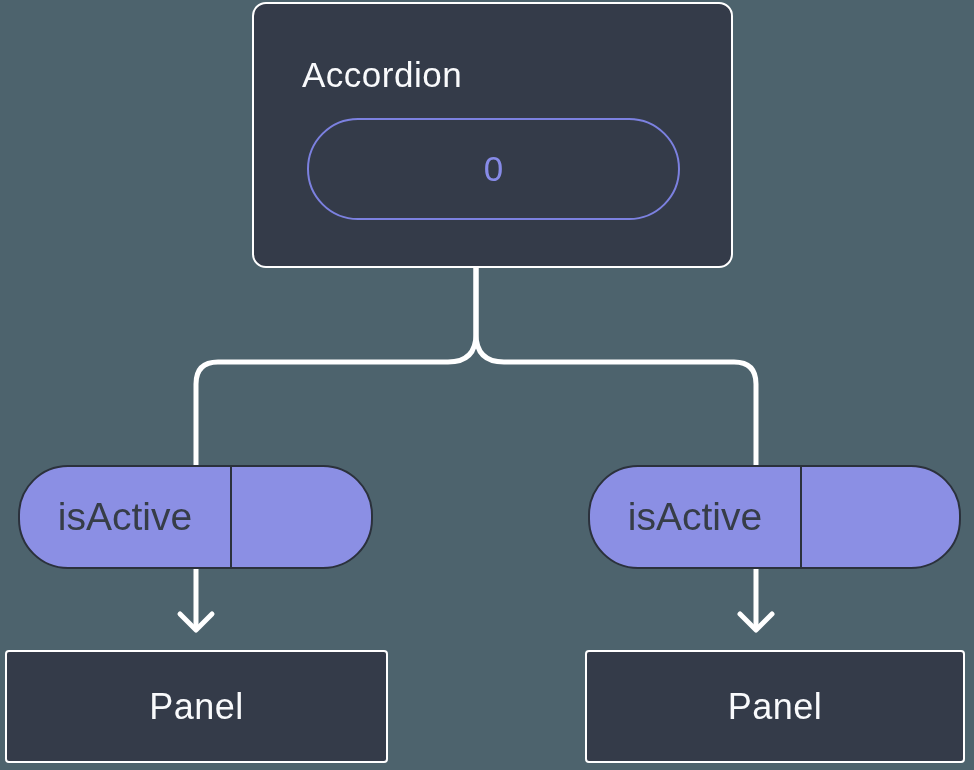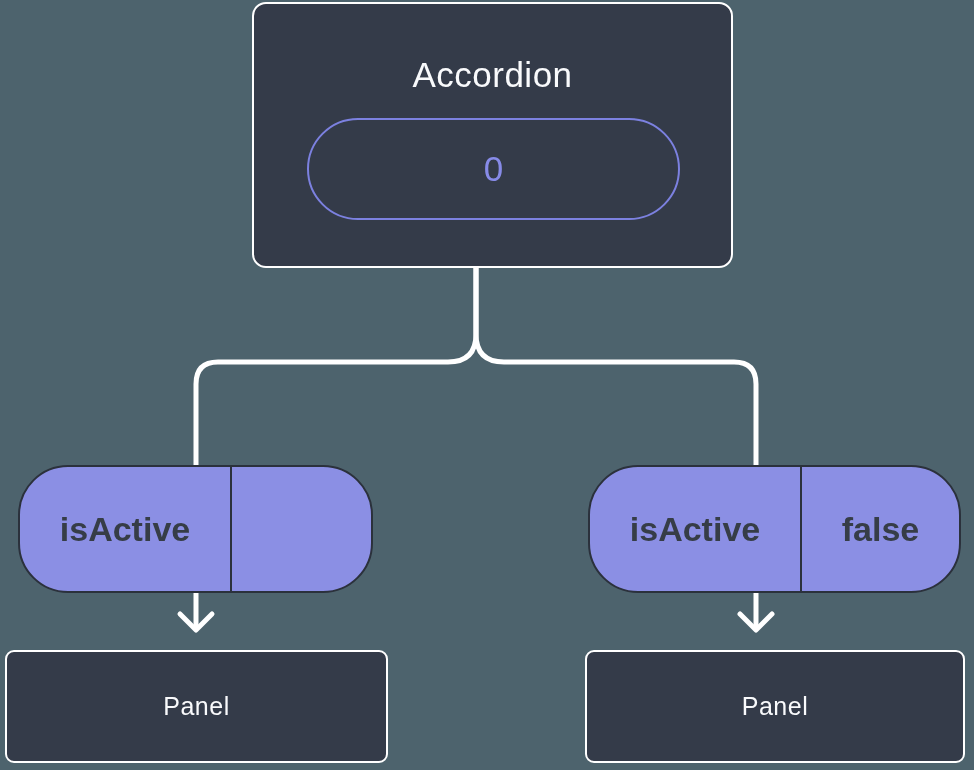--- a/index.html
+++ b/index.html
@@ -47,25 +47,25 @@
     z-index: 2;
     color: var(--color-node-text);
   }
   .root-node {
     left: 252px; top: 2px;
     width: 481px; height: 266px;
   }
   .root-title {
     position: absolute;
     top: 51px; left: 0; right: 0;
-    text-align: center;
     font-size: 35px;
     font-weight: 500;
     letter-spacing: 0.5px;
     color: var(--color-node-text);
+    padding-left: 48px;
   }
   .root-pill {
     position: absolute;
     left: 53px; top: 114px;
     width: 373px; height: 102px;
     border: 2px solid var(--color-accent-purple);
     border-radius: 51px;
     display: flex;
     align-items: stretch;
     color: var(--color-accent-text);
@@ -80,30 +80,29 @@
   }
   .root-pill .pill-val {
     flex: 1;
     display: flex;
     align-items: center;
     justify-content: center;
   }
 
   .state-pill {
     position: absolute;
-    height: 128px;
+    height: 104px;
     background: var(--color-pill-fill);
     border: 2px solid var(--color-pill-border);
     border-radius: 50px;
     display: flex;
     align-items: stretch;
     z-index: 2;
     color: var(--color-pill-text);
-    font-size: 34px;
-    font-weight: bold;
+    font-size: 39px;
   }
   .state-pill .pill-key {
     display: flex;
     align-items: center;
     justify-content: center;
     border-right: 2px solid var(--color-pill-border);
   }
   .state-pill .pill-val {
     flex: 1;
     display: flex;
@@ -112,24 +111,24 @@
   }
   .state-pill-left  { left: 18px;  top: 465px; width: 355px; }
   .state-pill-left  .pill-key { width: 212px; }
   .state-pill-right { left: 588px; top: 465px; width: 373px; }
   .state-pill-right .pill-key { width: 212px; }
 
   .panel-node {
     display: flex;
     align-items: center;
     justify-content: center;
-    font-size: 25px;
+    font-size: 36px;
     font-weight: 500;
     letter-spacing: 0.5px;
-    border-radius: 9px;
+    border-radius: 4px;
   }
   .panel-node-left  { left: 5px;   top: 650px; width: 383px; height: 113px; }
   .panel-node-right { left: 585px; top: 650px; width: 380px; height: 113px; }
 </style>
 </head>
 <body>
 
 <div class="canvas">
 
   <svg class="connectors" width="974" height="770" viewBox="0 0 974 770">
@@ -147,21 +146,20 @@
       <div class="pill-val">0</div>
     </div>
   </div>
 
   <div class="state-pill state-pill-left">
     <div class="pill-key">isActive</div>
   </div>
 
   <div class="state-pill state-pill-right">
     <div class="pill-key">isActive</div>
-    <div class="pill-val">false</div>
   </div>
 
   <div class="node panel-node panel-node-left">
     <span>Panel</span>
   </div>
 
   <div class="node panel-node panel-node-right">
     <span>Panel</span>
   </div>
 

